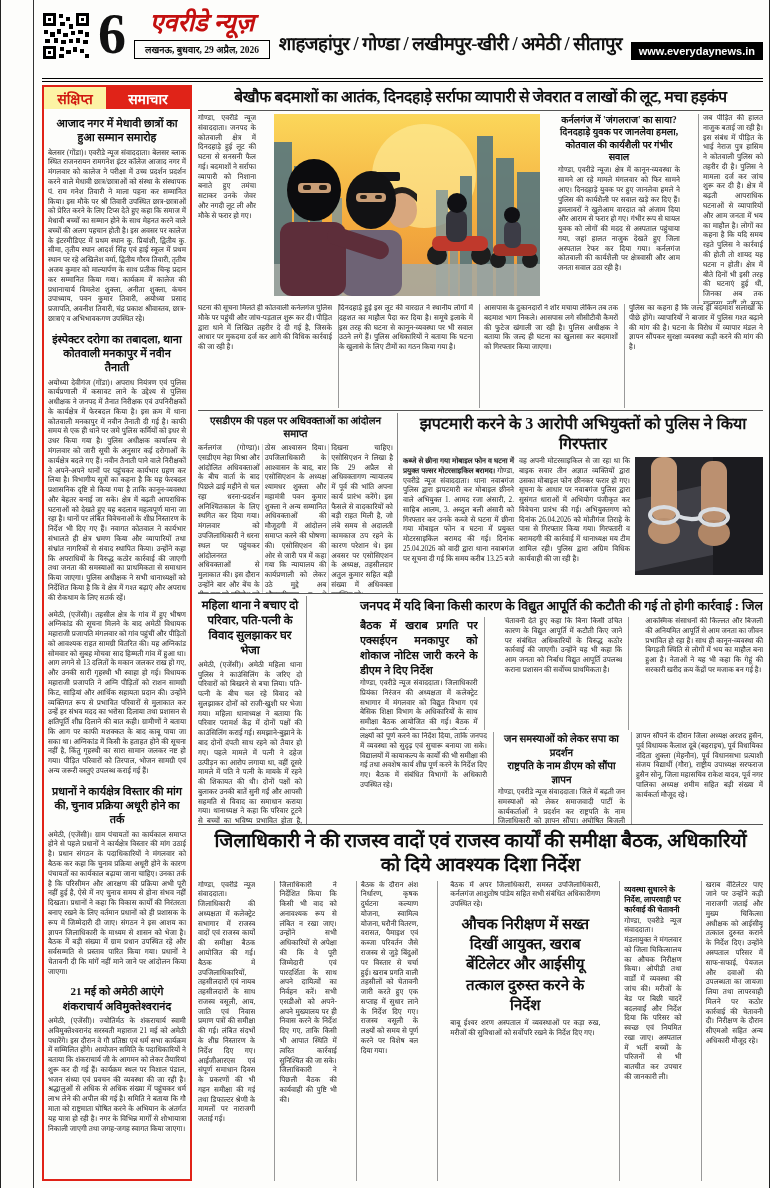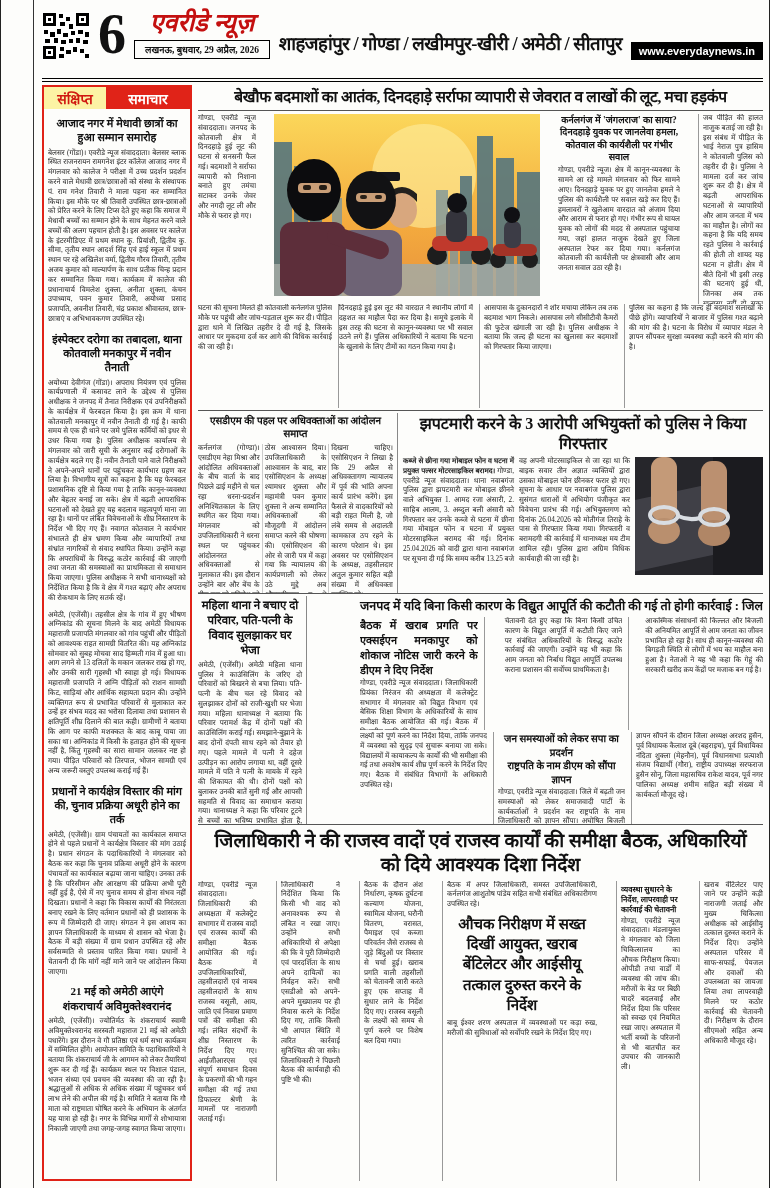--- a/index.html
+++ b/index.html
@@ -297,21 +297,21 @@
           </div>
         </div>
       </div>
 
       <div class="rev">
         <div class="rev-h">जिलाधिकारी ने की राजस्व वादों एवं राजस्व कार्यों की समीक्षा बैठक, अधिकारियों को दिये आवश्यक दिशा निर्देश</div>
         <div class="rev-row">
           <div class="rcol bt">गोण्डा, एवरीडे न्यूज संवाददाता। जिलाधिकारी की अध्यक्षता में कलेक्ट्रेट सभागार में राजस्व वादों एवं राजस्व कार्यों की समीक्षा बैठक आयोजित की गई। बैठक में उपजिलाधिकारियों, तहसीलदारों एवं नायब तहसीलदारों के साथ राजस्व वसूली, आय, जाति एवं निवास प्रमाण पत्रों की समीक्षा की गई। लंबित संदर्भों के शीघ्र निस्तारण के निर्देश दिए गए। आईजीआरएस एवं संपूर्ण समाधान दिवस के प्रकरणों की भी गहन समीक्षा की गई तथा डिफाल्टर श्रेणी के मामलों पर नाराजगी जताई गई।</div>
           <div class="rcol bt vline" style="padding-left:4px;">जिलाधिकारी ने निर्देशित किया कि किसी भी वाद को अनावश्यक रूप से लंबित न रखा जाए। उन्होंने सभी अधिकारियों से अपेक्षा की कि वे पूरी जिम्मेदारी एवं पारदर्शिता के साथ अपने दायित्वों का निर्वहन करें। सभी एसडीओ को अपने-अपने मुख्यालय पर ही निवास करने के निर्देश दिए गए, ताकि किसी भी आपात स्थिति में त्वरित कार्रवाई सुनिश्चित की जा सके। जिलाधिकारी ने पिछली बैठक की कार्यवाही की पुष्टि भी की।</div>
           <div class="rcol bt vline" style="padding-left:4px;">बैठक के दौरान अंश निर्धारण, कृषक दुर्घटना कल्याण योजना, स्वामित्व योजना, घरौनी वितरण, वरासत, पैमाइश एवं कब्जा परिवर्तन जैसे राजस्व से जुड़े बिंदुओं पर विस्तार से चर्चा हुई। खराब प्रगति वाली तहसीलों को चेतावनी जारी करते हुए एक सप्ताह में सुधार लाने के निर्देश दिए गए। राजस्व वसूली के लक्ष्यों को समय से पूर्ण करने पर विशेष बल दिया गया।</div>
-          <div class="rcol rcol-w vline" style="padding-left:4px;">
+          <div class="rcol rcol-w vline" style="padding-left:12px;">
             <div class="bt">बैठक में अपर जिलाधिकारी, समस्त उपजिलाधिकारी, कर्नलगंज आशुतोष पांडेय सहित सभी संबंधित अधिकारीगण उपस्थित रहे।</div>
             <div class="crosshead">औचक निरीक्षण में सख्त दिखीं आयुक्त, खराब बेंटिलेटर और आईसीयू तत्काल दुरुस्त करने के निर्देश</div>
             <div class="bt">बाबू ईश्वर शरण अस्पताल में व्यवस्थाओं पर कड़ा रुख, मरीजों की सुविधाओं को सर्वोपरि रखने के निर्देश दिए गए।</div>
           </div>
           <div class="rcol vline" style="padding-left:4px;">
             <div class="crosshead-sm">व्यवस्था सुधारने के निर्देश, लापरवाही पर कार्रवाई की चेतावनी</div>
             <div class="bt">गोण्डा, एवरीडे न्यूज संवाददाता। मंडलायुक्त ने मंगलवार को जिला चिकित्सालय का औचक निरीक्षण किया। ओपीडी तथा वार्डों में व्यवस्था की जांच की। मरीजों के बेड पर बिछी चादरें बदलवाईं और निर्देश दिया कि परिसर को स्वच्छ एवं नियमित रखा जाए। अस्पताल में भर्ती बच्चों के परिजनों से भी बातचीत कर उपचार की जानकारी ली।</div>
           </div>
           <div class="rcol bt vline" style="padding-left:4px;">खराब वेंटिलेटर पाए जाने पर उन्होंने कड़ी नाराजगी जताई और मुख्य चिकित्सा अधीक्षक को आईसीयू तत्काल दुरुस्त कराने के निर्देश दिए। उन्होंने अस्पताल परिसर में साफ-सफाई, पेयजल और दवाओं की उपलब्धता का जायजा लिया तथा लापरवाही मिलने पर कठोर कार्रवाई की चेतावनी दी। निरीक्षण के दौरान सीएमओ सहित अन्य अधिकारी मौजूद रहे।</div>
         </div>

